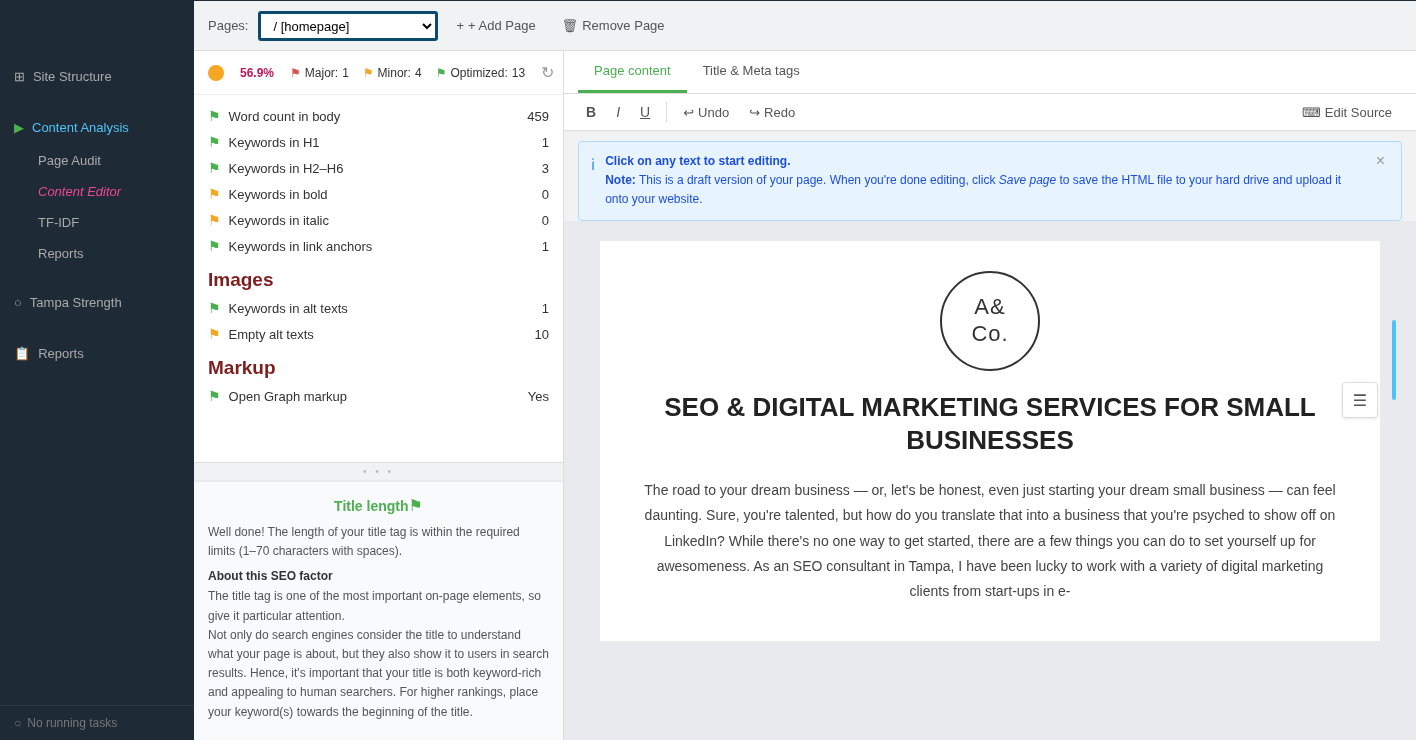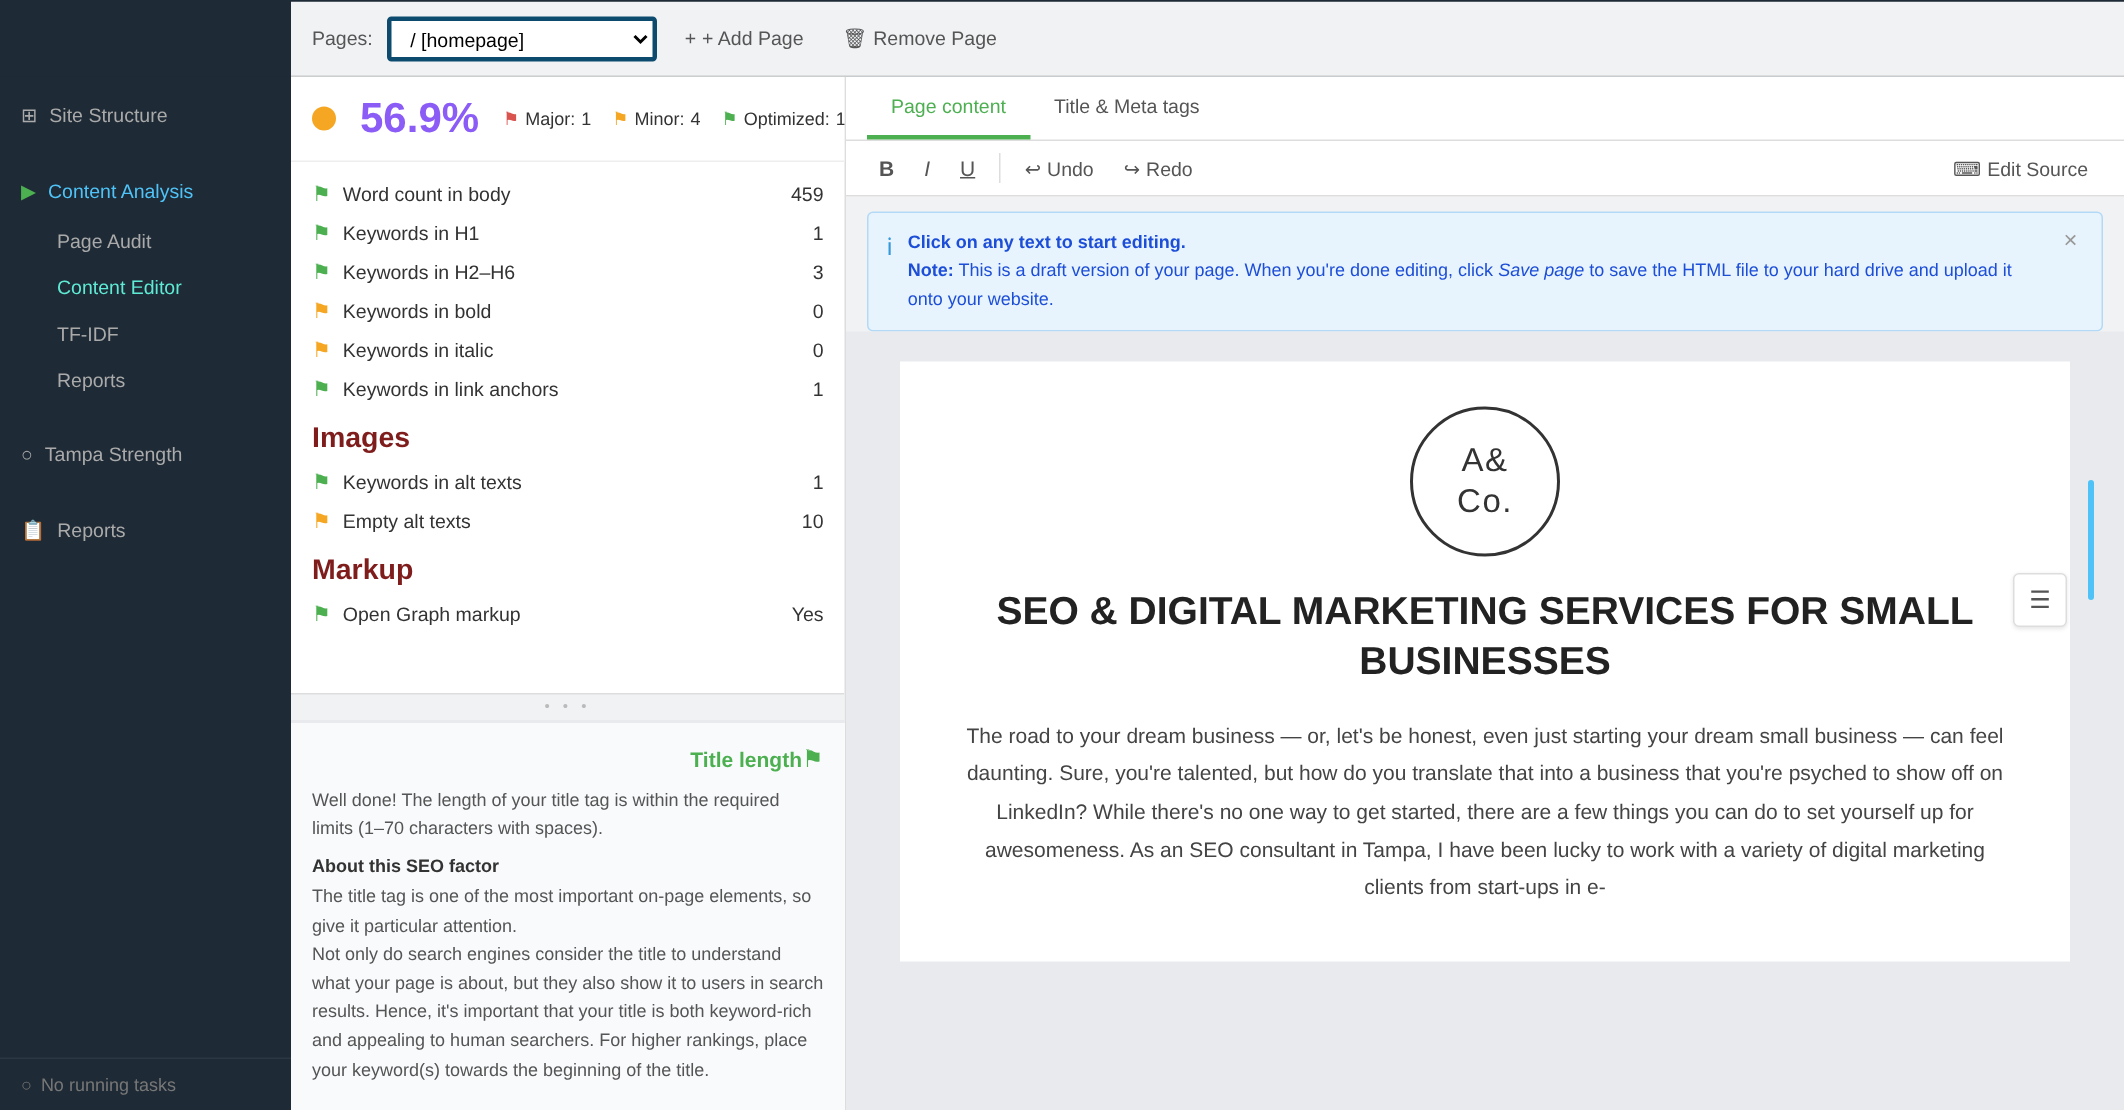--- a/index.html
+++ b/index.html
@@ -17,50 +17,50 @@
     
     .main-layout { display: flex; flex: 1; overflow: hidden; }
 
     
     .left-sidebar { width: 194px; background: #1e2a35; display: flex; flex-direction: column; flex-shrink: 0; }
     .sidebar-section { padding: 8px 0; }
     .sidebar-section-header { display: flex; align-items: center; gap: 8px; padding: 10px 14px; color: #aaa; font-size: 13px; cursor: pointer; }
     .sidebar-section-header.active { color: #4fc3f7; }
     .sidebar-sub { padding-left: 0; }
     .sidebar-sub-item { padding: 8px 14px 8px 38px; color: #aaa; font-size: 13px; cursor: pointer; display: block; }
-    .sidebar-sub-item.green { color: #5eead4; }
+    .sidebar-sub-item.green { color: #ec4899; font-style: italic; }
     .sidebar-footer { margin-top: auto; padding: 10px 14px; color: #777; font-size: 12px; display: flex; align-items: center; gap: 6px; border-top: 1px solid #2a3845; }
 
     
     .middle-panel { width: 370px; background: #fff; border-right: 1px solid #ddd; display: flex; flex-direction: column; flex-shrink: 0; overflow: hidden; }
 
     
     .score-bar { background: #fff; padding: 12px 14px; border-bottom: 1px solid #eee; display: flex; align-items: center; gap: 16px; flex-shrink: 0; }
     .score-circle { width: 16px; height: 16px; border-radius: 50%; background: #f5a623; flex-shrink: 0; }
-    .score-value { font-size: 28px; font-weight: bold; color: #8b5cf6; }
+    .score-value { font-size: 12px; font-weight: bold; color: #be185d; }
     .score-flags { display: flex; gap: 14px; font-size: 12px; }
     .flag-item { display: flex; align-items: center; gap: 4px; }
     .flag-red { color: #d9534f; }
     .flag-orange { color: #f5a623; }
     .flag-green { color: #4caf50; }
     .refresh-btn { margin-left: auto; background: none; border: none; color: #999; cursor: pointer; font-size: 16px; }
 
     
     .metrics-scroll { flex: 1; overflow-y: auto; padding: 8px 0; }
     .metric-row { display: flex; align-items: center; padding: 5px 14px; gap: 8px; }
     .metric-flag { font-size: 14px; flex-shrink: 0; }
     .metric-flag.green { color: #4caf50; }
     .metric-flag.orange { color: #f5a623; }
     .metric-label { flex: 1; color: #333; font-size: 13px; }
     .metric-value { color: #333; font-size: 13px; font-weight: 500; min-width: 24px; text-align: right; }
     .section-heading { padding: 10px 14px 4px; font-size: 19px; font-weight: 600; color: #7f1d1d; }
 
     
     .detail-panel { background: #f9fafc; border-top: 2px solid #e8eaed; padding: 14px; overflow-y: auto; max-height: 260px; flex-shrink: 0; }
-    .detail-title-row { display: flex; align-items: center; justify-content: flex-end; margin-bottom: 8px; }
+    .detail-title-row { display: flex; align-items: center; justify-content: center; margin-bottom: 8px; }
     .detail-title { font-size: 14px; font-weight: 600; color: #4caf50; }
     .detail-flag { color: #4caf50; font-size: 16px; }
     .detail-text { font-size: 12px; color: #555; line-height: 1.6; margin-bottom: 8px; }
     .detail-subtitle { font-size: 12px; font-weight: 700; color: #333; margin-bottom: 4px; }
 
     
     .drag-dots { text-align: center; color: #bbb; font-size: 10px; padding: 3px 0; background: #f0f2f4; border-top: 1px solid #ddd; letter-spacing: 3px; }
 
     
     .content-panel { flex: 1; background: #f0f2f4; display: flex; flex-direction: column; overflow: hidden; }

